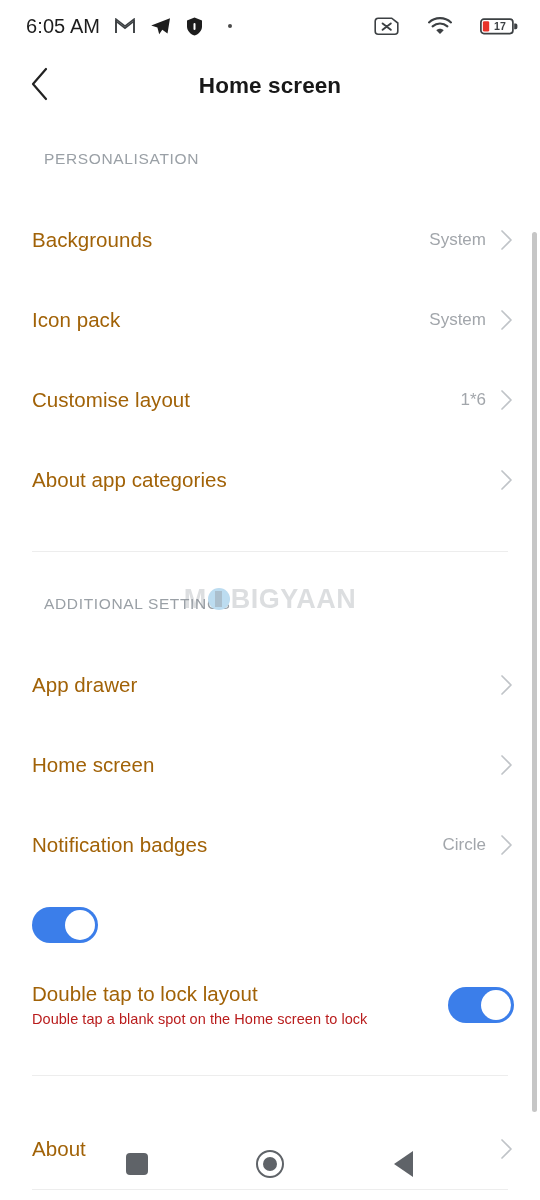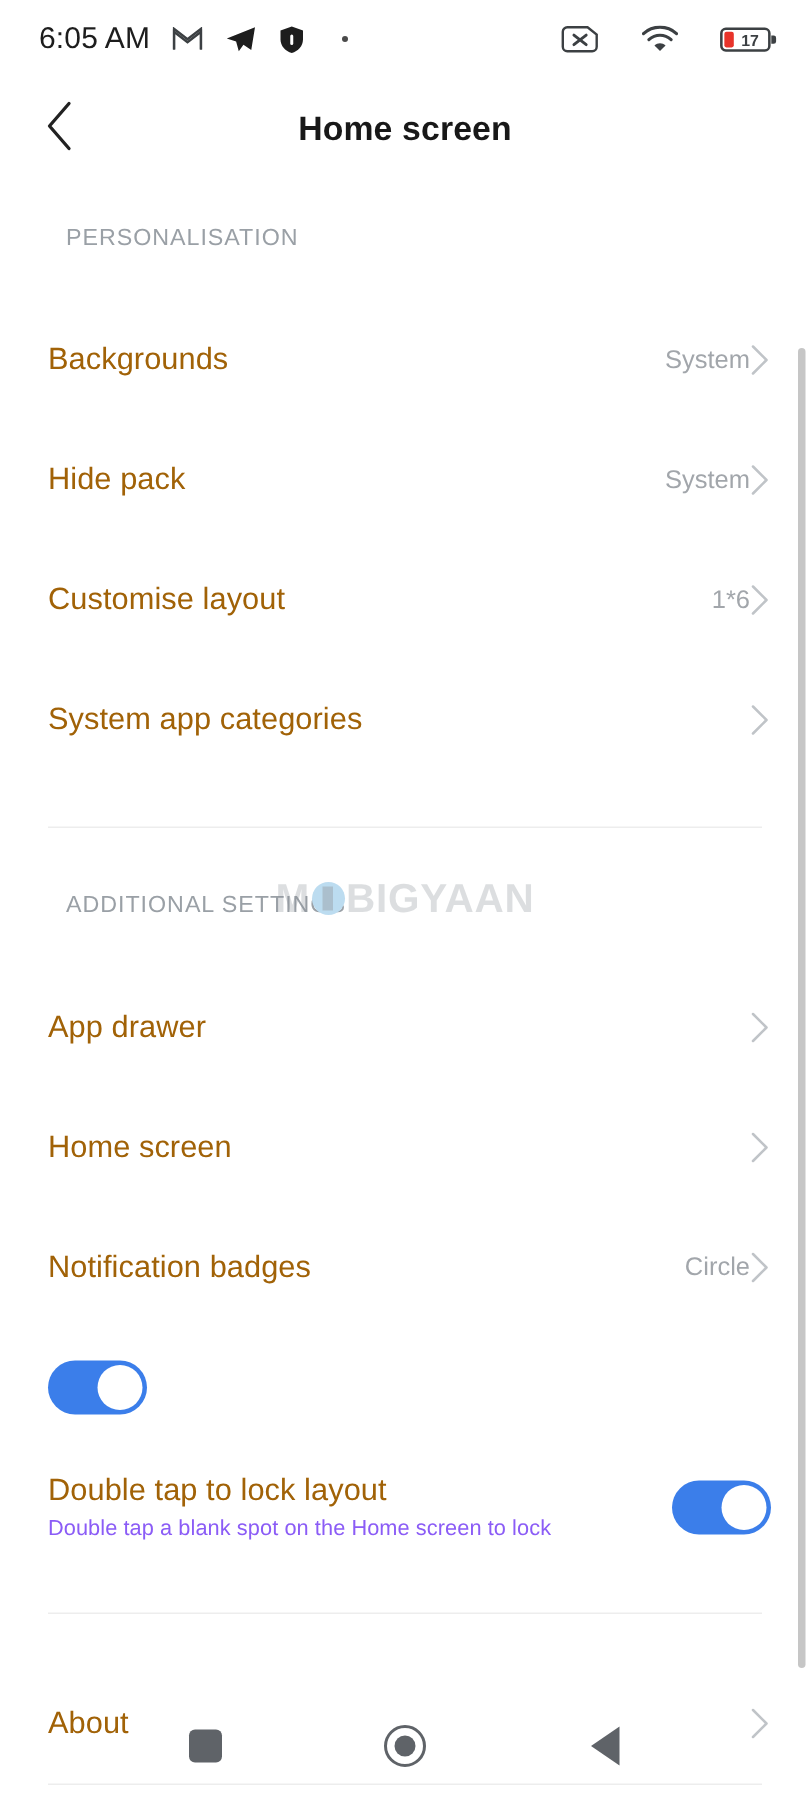--- a/index.html
+++ b/index.html
@@ -67,25 +67,25 @@
     display: flex; align-items: center;
     padding: 0 26px 0 32px;
     height: 80px;
   }
   .row-texts { flex: 1; min-width: 0; }
   .row-title {
     font-size: 20.5px; color: #a16207; letter-spacing: .05px;
     line-height: 1.15;
   }
   .row-sub {
-    font-size: 14.5px; color: #8b5cf6; margin-top: 6px;
+    font-size: 14.5px; color: #b91c1c; margin-top: 6px;
     letter-spacing: .05px; line-height: 1.15;
   }
   .row-value {
-    font-size: 17px; color: #a2a6ab; margin-right: 0;
+    font-size: 17px; color: #a2a6ab; margin-right: 14px;
     white-space: nowrap;
   }
   .chev { width: 14px; height: 22px; flex: none; }
 
   .divider {
     height: 1px; background: #ededed;
     margin: 0 32px;
   }
 
   
@@ -236,21 +236,21 @@
       <div class="row-value">System</div>
       <span class="chev">
         <svg width="14" height="22" viewBox="0 0 14 22">
             <path d="M2 2l9 9-9 9" fill="none" stroke="#c0c4c8" stroke-width="1.7" stroke-linecap="round" stroke-linejoin="round"></path>
           </svg>
       </span>
     </div>
 
     <div class="row">
       <div class="row-texts">
-        <div class="row-title">Hide pack</div>
+        <div class="row-title">Icon pack</div>
       </div>
       <div class="row-value">System</div>
       <span class="chev">
         <svg width="14" height="22" viewBox="0 0 14 22">
             <path d="M2 2l9 9-9 9" fill="none" stroke="#c0c4c8" stroke-width="1.7" stroke-linecap="round" stroke-linejoin="round"></path>
           </svg>
       </span>
     </div>
 
     <div class="row">
@@ -260,21 +260,21 @@
       <div class="row-value">1*6</div>
       <span class="chev">
         <svg width="14" height="22" viewBox="0 0 14 22">
             <path d="M2 2l9 9-9 9" fill="none" stroke="#c0c4c8" stroke-width="1.7" stroke-linecap="round" stroke-linejoin="round"></path>
           </svg>
       </span>
     </div>
 
     <div class="row">
       <div class="row-texts">
-        <div class="row-title">System app categories</div>
+        <div class="row-title">About app categories</div>
       </div>
       <div class="row-value"></div>
       <span class="chev">
         <svg width="14" height="22" viewBox="0 0 14 22">
             <path d="M2 2l9 9-9 9" fill="none" stroke="#c0c4c8" stroke-width="1.7" stroke-linecap="round" stroke-linejoin="round"></path>
           </svg>
       </span>
     </div>
 
     <div style="height:31px"></div>

